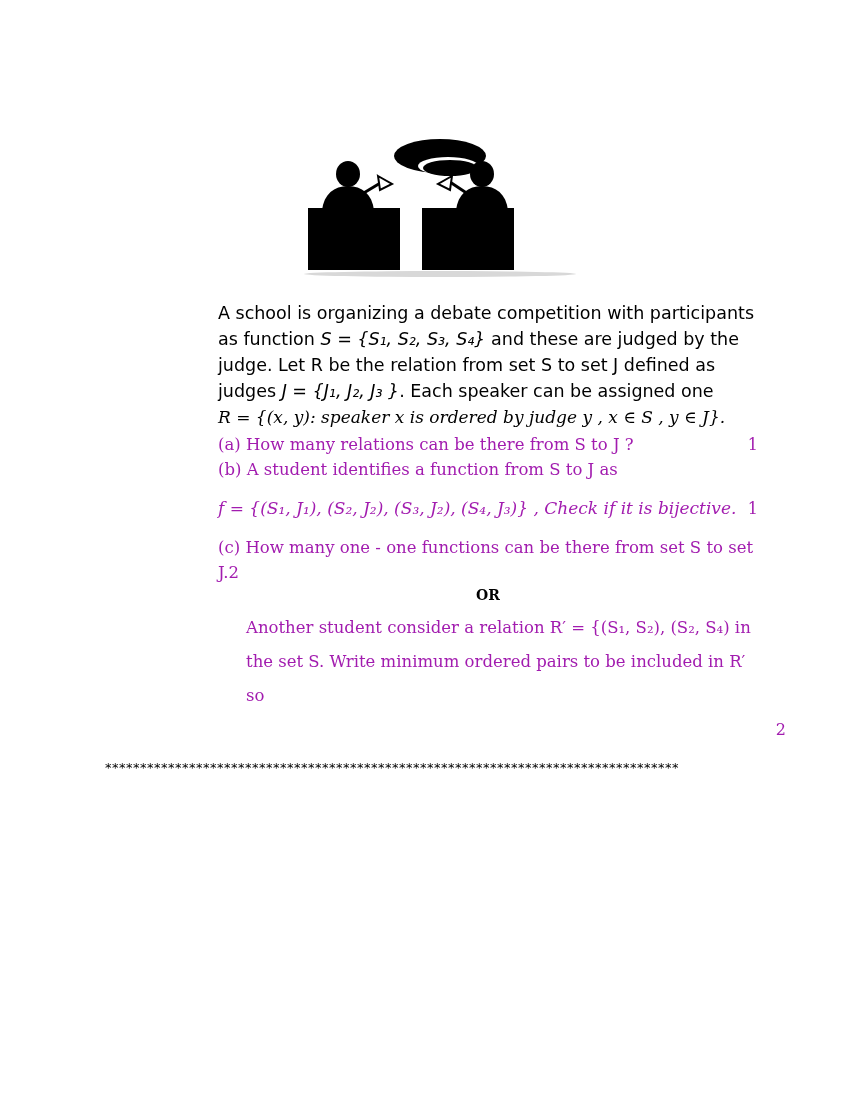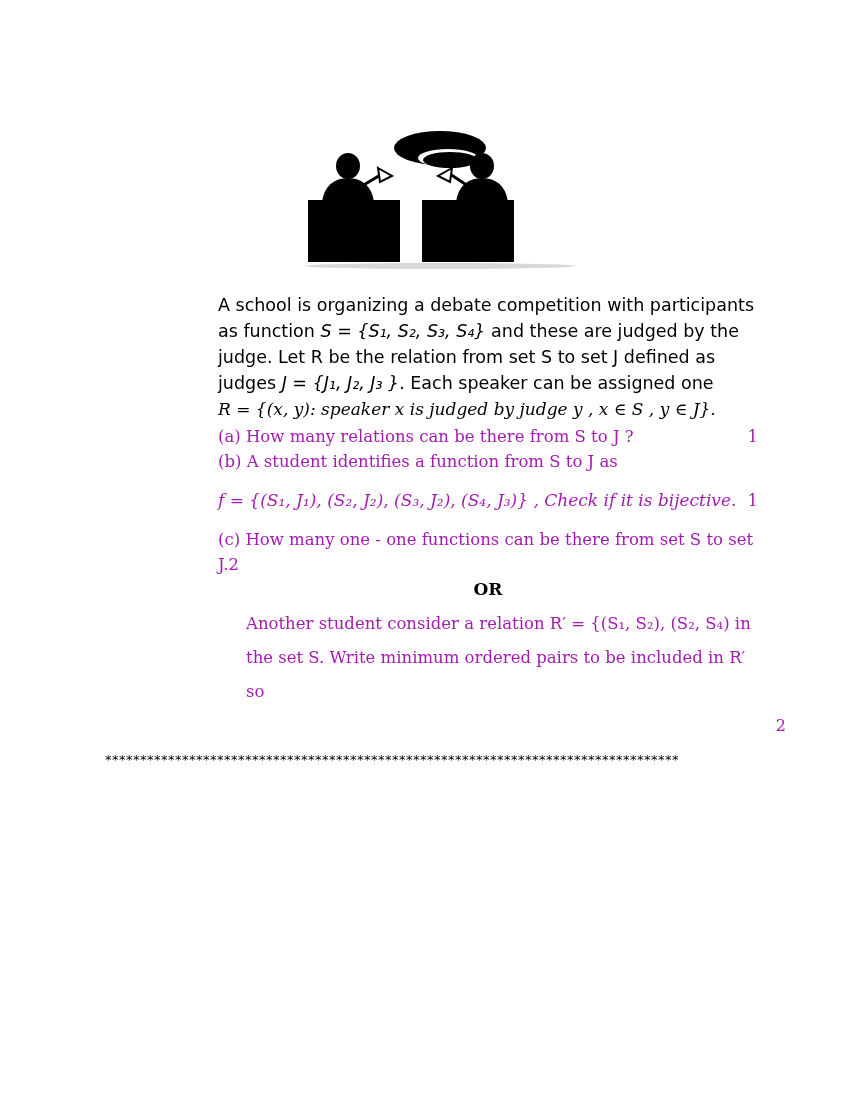--- a/index.html
+++ b/index.html
@@ -11,21 +11,21 @@
     height: 1100px;
     background: #ffffff;
     font-family: "DejaVu Sans", sans-serif;
     color: #000000;
     position: relative;
     overflow: hidden;
   }
 
   .page {
     position: absolute;
-    left: 0; top: 0;
+    left: 0; top: 8px;
     width: 850px;
     height: 912px;
   }
 
   
   .illustration {
     position: absolute;
     left: 300px;
     top: 130px;
     width: 280px;
@@ -68,21 +68,21 @@
     position: absolute;
     right: 0;
     top: 0;
     font-family: "DejaVu Serif", serif;
     font-size: 16px;
   }
   .or-line {
     text-align: center;
     font-family: "DejaVu Serif", serif;
     font-weight: bold;
-    font-size: 17px;
+    font-size: 14px;
     margin-top: 2px;
   }
   .indent {
     padding-left: 28px;
   }
   .loose {
     line-height: 34px;
   }
 
   .stars {
@@ -134,21 +134,21 @@
 
     <div class="para">
       <div>A school is organizing a debate competition with participants</div>
       <div>
         <span>as function </span><span class="ital">S = {S₁, S₂, S₃, S₄}</span><span> and these are judged by the</span>
       </div>
       <div>judge. Let R be the relation from set S to set J defined as</div>
       <div>
         <span>judges </span><span class="ital">J = {J₁, J₂, J₃ }</span><span>. Each speaker can be assigned one</span>
       </div>
-      <div class="mathline">R = {(x, y): speaker x is judged by judge y , x ∈ S , y ∈ J}.</div>
+      <div class="mathline">R = {(x, y): speaker x is ordered by judge y , x ∈ S , y ∈ J}.</div>
     </div>
 
     <div class="q-row" style="margin-top:2px;">
       <span>(a)</span>
       <span>How many relations can be there from S to J ?</span>
       <span class="marks">1</span>
     </div>
 
     <div class="q-row">
       <span>(b)</span>

